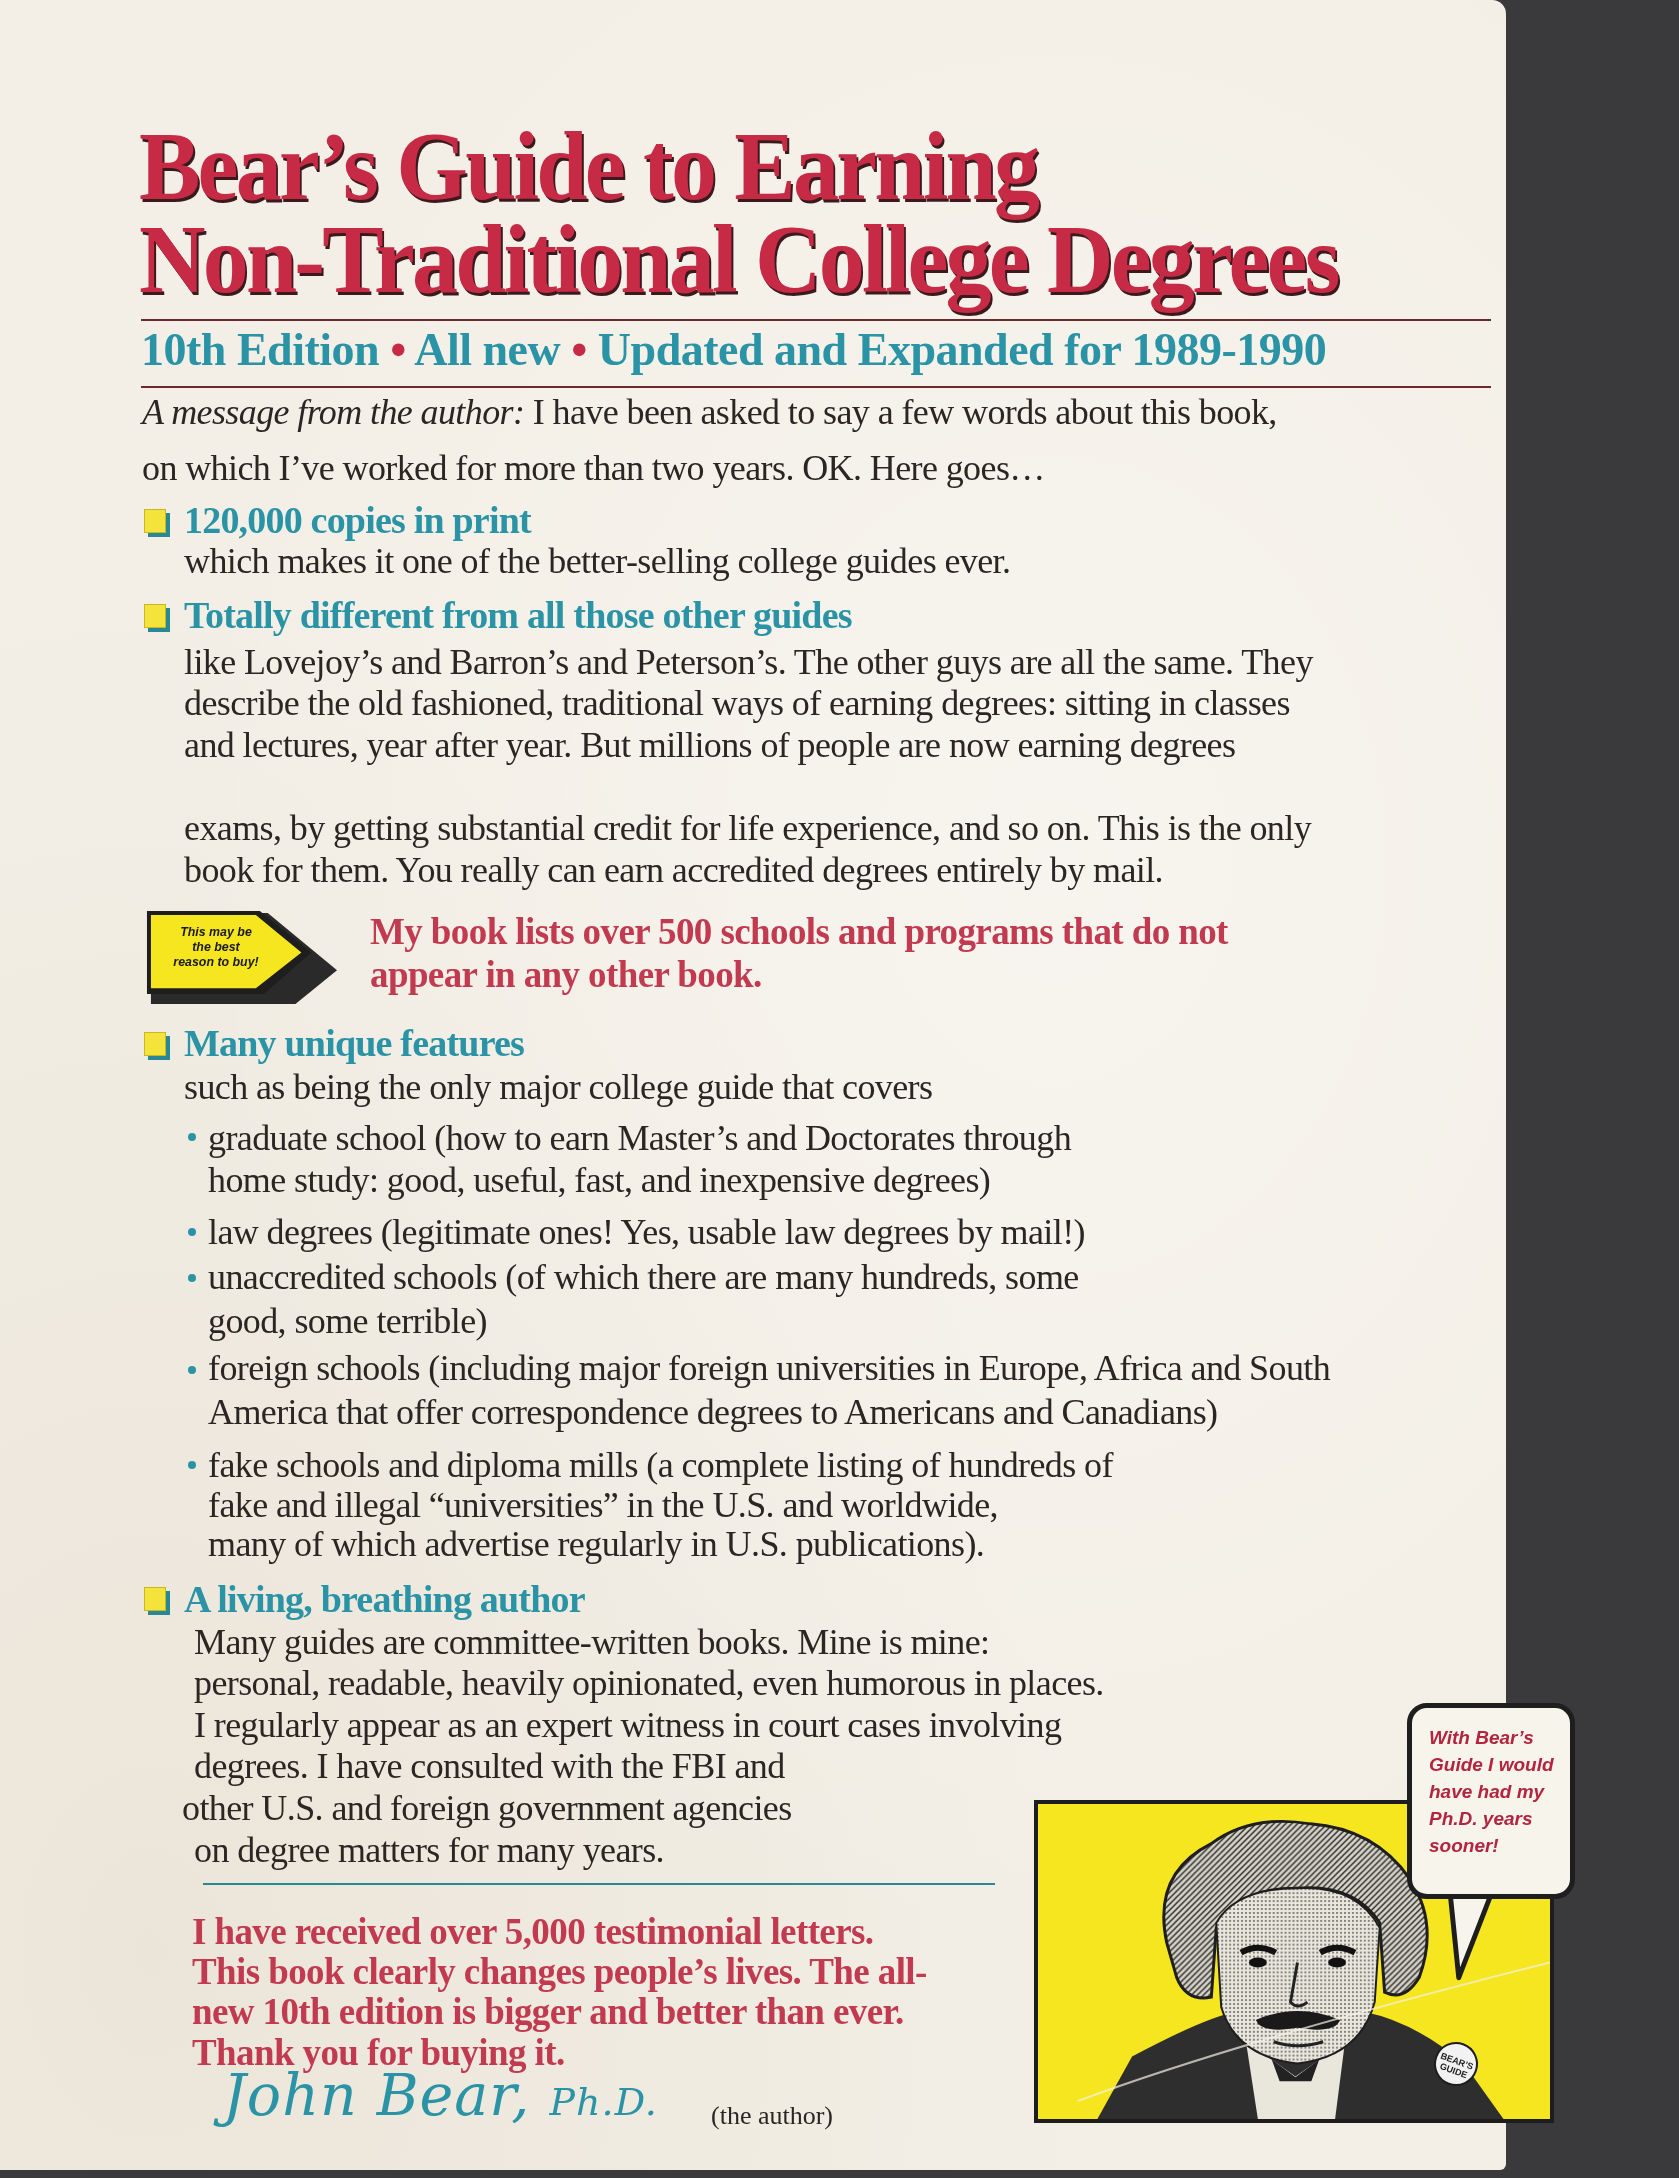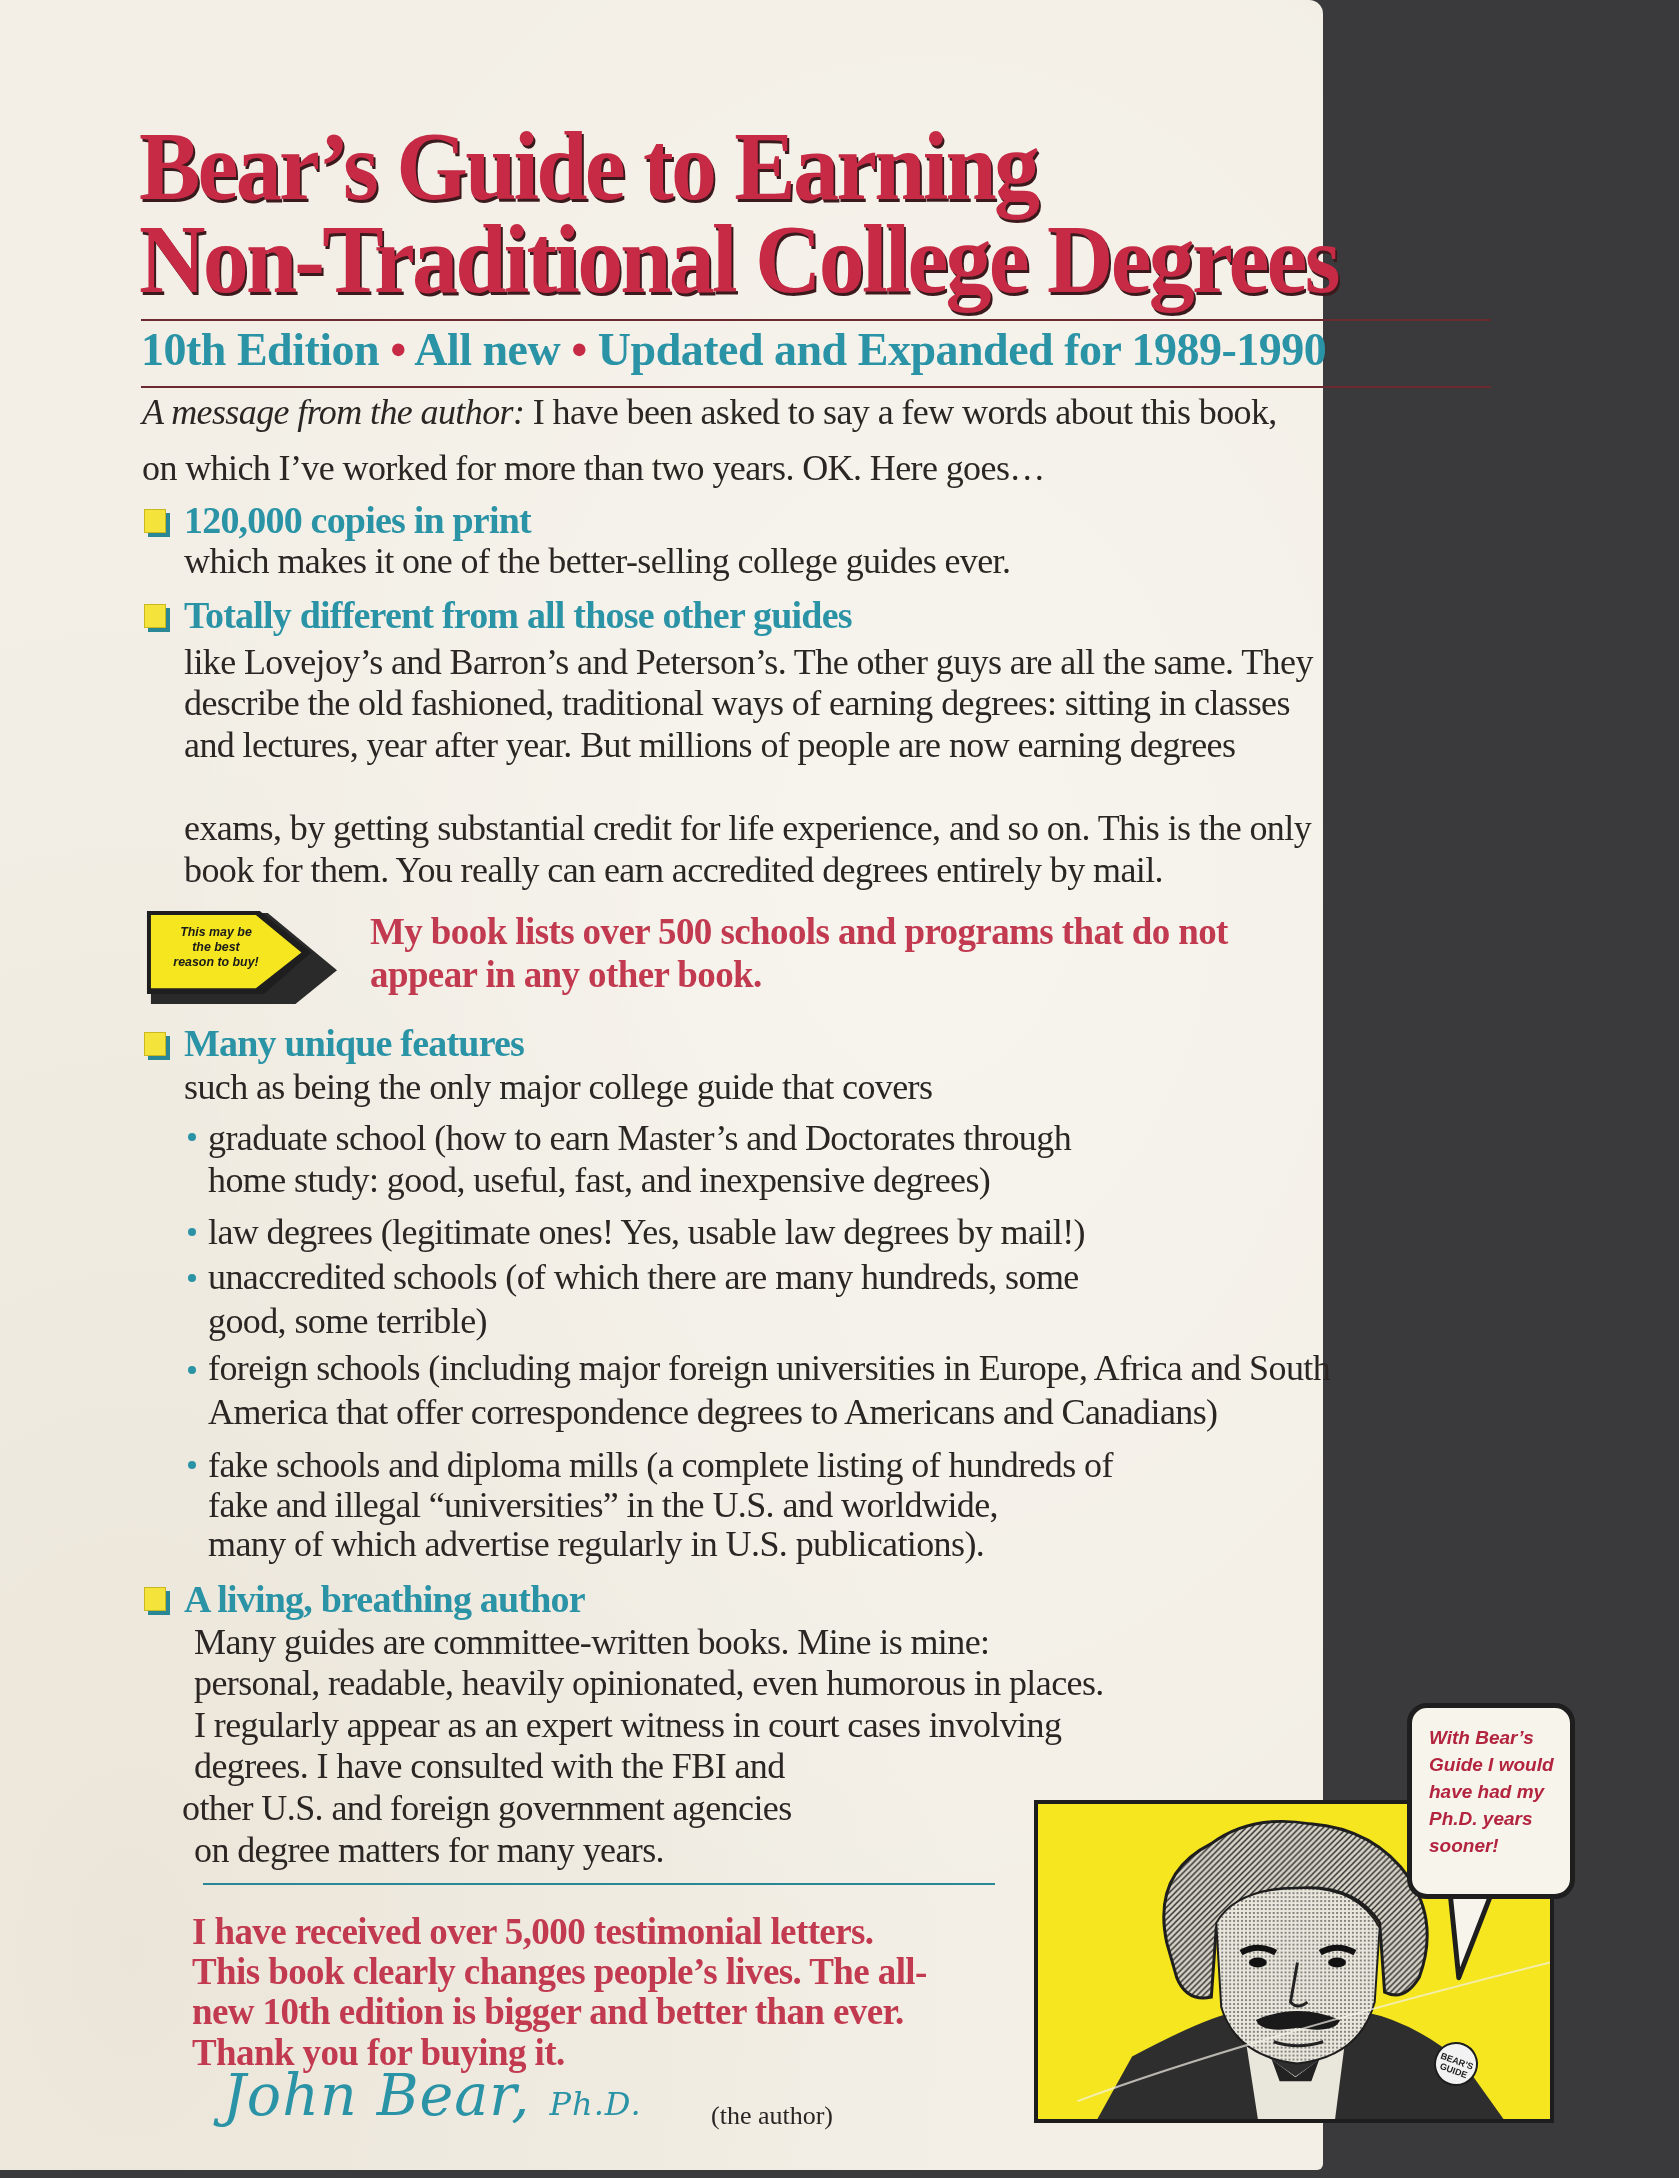--- a/index.html
+++ b/index.html
@@ -2,21 +2,21 @@
 <html><head>
 <meta charset="utf-8">
 <style>
   html, body { margin:0; padding:0; }
   body {
     width:1679px; height:2178px; position:relative; overflow:hidden;
     background:#3a3a3c;
     font-family:"DejaVu Serif", serif;
   }
   .page {
-    position:absolute; left:0; top:0; width:1323px; height:2170px;
+    position:absolute; left:0; top:0; width:1506px; height:2170px;
     background:#f3efe6;
     background-image: radial-gradient(ellipse at 70% 40%, rgba(255,255,255,0.35), rgba(0,0,0,0) 60%),
                       radial-gradient(ellipse at 10% 90%, rgba(200,185,160,0.18), rgba(0,0,0,0) 50%);
     border-top-right-radius:14px;
     border-bottom-right-radius:6px;
   }
   .abs { position:absolute; white-space:nowrap; }
   .title {
     left:139px; font-family:"Liberation Serif", serif; font-weight:bold;
     color:#c62a45; font-size:98px; letter-spacing:-3px; line-height:1;
@@ -55,21 +55,21 @@
   .badge-text {
     position:absolute; left:14px; top:16px; width:114px; text-align:center;
     font-family:"Liberation Sans", sans-serif; font-style:italic; font-weight:bold;
     font-size:12.4px; line-height:15px; color:#1a1a1a;
   }
   .teal-rule { position:absolute; left:203px; top:1883px; width:792px; height:2px; background:#2a8796; }
   .signature {
     left:223px; top:2067px; font-family:"DejaVu Serif", serif; font-style:italic;
     color:#2a93a6; font-size:57px; line-height:1; letter-spacing:1px;
   }
-  .signature .phd { font-size:32px; }
+  .signature .phd { font-size:38px; }
   .author-note {
     left:711px; top:2103px; font-family:"Liberation Serif", serif; color:#2b2624;
     font-size:26px; line-height:1;
   }
   .einstein-box {
     position:absolute; left:1034px; top:1800px; width:512px; height:315px;
     background:#f5e61f; border:4px solid #1d1d1d; overflow:hidden;
   }
   .bubble {
     position:absolute; left:1407px; top:1703px; width:158px; height:186px;

